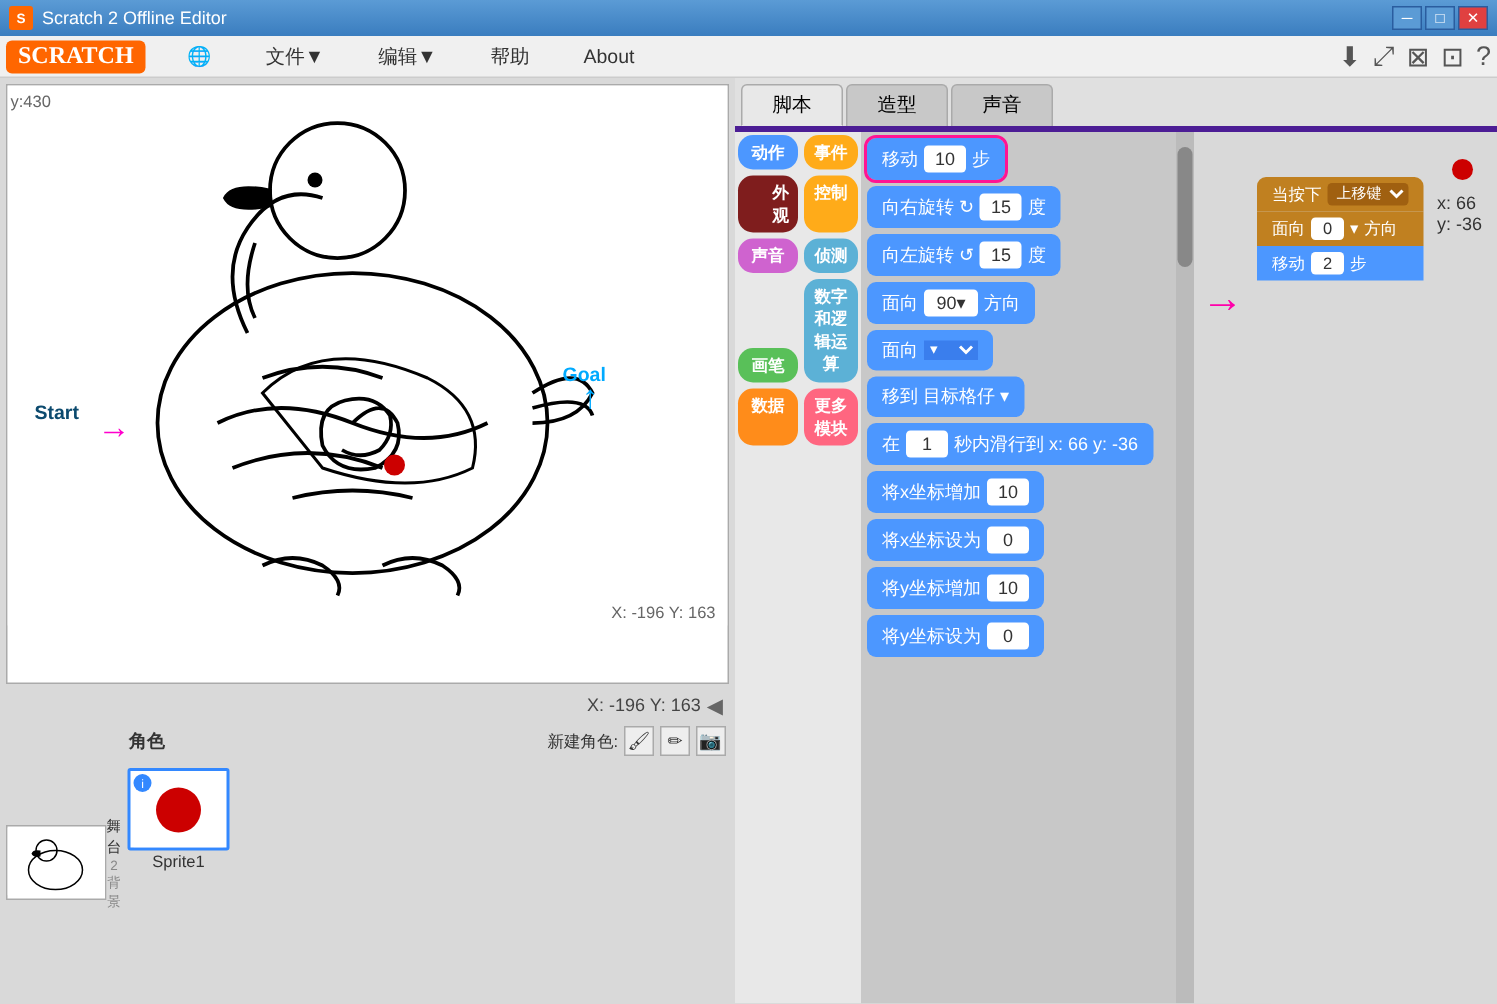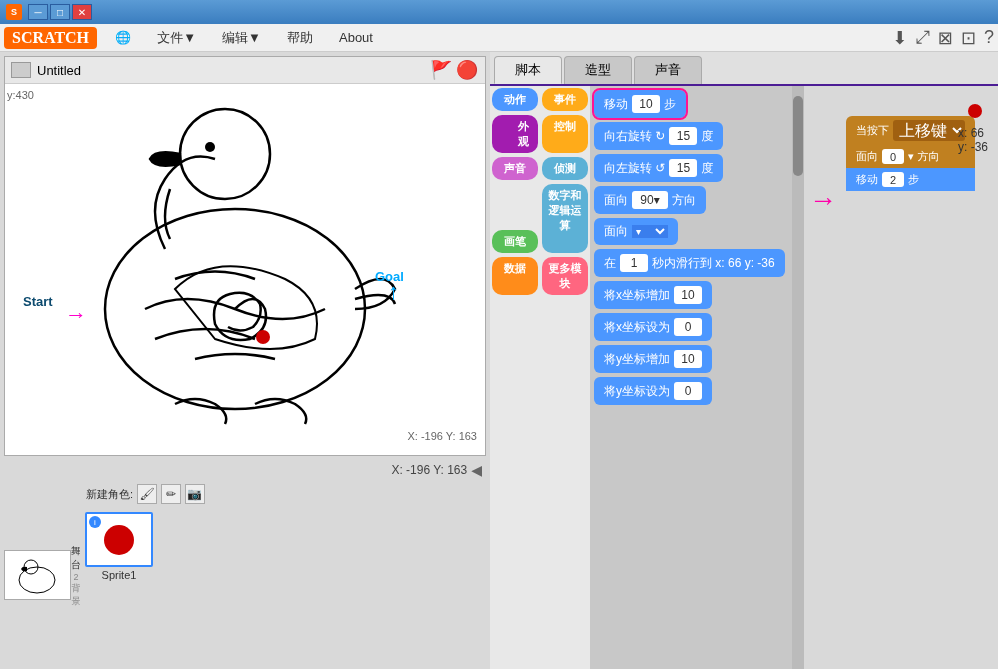--- a/index.html
+++ b/index.html
@@ -22,21 +22,21 @@
     #titlebar .win-btn.close { background: #e04040; }
 
     
     #menubar {
       background: #f0f0f0;
       height: 28px;
       display: flex;
       align-items: center;
       border-bottom: 1px solid #ccc;
       padding: 0 4px;
-      gap: 10px;
+      gap: 20px;
     }
     .scratch-logo { background: #ff6600; color: white; font-weight: bold; font-size: 16px; padding: 2px 8px; border-radius: 4px; font-family: serif; }
     .menu-item { padding: 4px 8px; cursor: pointer; font-size: 13px; color: #333; }
     .menu-sep { flex: 1; }
     .menu-icons { display: flex; gap: 8px; align-items: center; color: #555; font-size: 16px; }
 
     
     #main {
       display: flex;
       height: calc(669px - 52px);
@@ -146,21 +146,21 @@
       flex: 1;
       display: flex;
       flex-direction: column;
       background: #d9d9d9;
     }
 
     
     #tabs {
       display: flex;
       background: #e0e0e0;
-      border-bottom: 2px solid #4c1d95;
+      border-bottom: 4px solid #4c1d95;
       padding-top: 4px;
       padding-left: 4px;
       gap: 2px;
     }
     .tab {
       padding: 4px 20px;
       background: #c8c8c8;
       border: 1px solid #aaa;
       border-bottom: none;
       cursor: pointer;
@@ -170,21 +170,21 @@
     .tab.active { background: #e8e8e8; border-bottom: 1px solid #e8e8e8; }
 
     #blocks-area {
       display: flex;
       flex: 1;
       overflow: hidden;
     }
 
     
     #block-categories {
-      width: 100px;
+      width: 84px;
       background: #e8e8e8;
       display: flex;
       flex-direction: column;
       overflow-y: auto;
     }
 
     
     #cat-grid {
       display: grid;
       grid-template-columns: 1fr 1fr;
@@ -259,21 +259,21 @@
       font-size: 11px;
       display: flex;
       align-items: center;
       gap: 4px;
       min-width: 100px;
     }
     .sb-hat select.sb-select {
       background: #a06010;
       color: white;
       border: none;
-      font-size: 16px;
+      font-size: 10px;
       border-radius: 3px;
       padding: 1px 2px;
     }
 
     .sb-block {
       color: white;
       padding: 4px 10px;
       font-size: 11px;
       display: flex;
       align-items: center;
@@ -315,20 +315,21 @@
     .resize-handle { font-size: 14px; color: #666; cursor: pointer; }
 
     
     .block-highlighted { outline: 2px solid #ff1493; }
   </style>
 </head>
 <body>
 
 <div id="titlebar">
   <div class="title-icon">S</div>
+  <span class="title-text">Scratch 2 Offline Editor</span>
   <div class="win-buttons">
     <div class="win-btn">─</div>
     <div class="win-btn">□</div>
     <div class="win-btn close">✕</div>
   </div>
 </div>
 
 <div id="menubar">
   <span class="scratch-logo">SCRATCH</span>
   <span class="menu-item">🌐</span>
@@ -344,28 +345,20 @@
     <span style="font-size:18px;">⊡</span>
     <span style="font-size:18px;">?</span>
   </div>
 </div>
 
 <div id="main">
 
   <div id="left-panel">
 
     <div id="stage-area">
-      <div id="stage-header">
-        <div class="stage-thumb"></div>
-        <span class="stage-title">Untitled</span>
-        <div class="stage-controls">
-          <span class="green-flag">🚩</span>
-          <span class="red-stop">🔴</span>
-        </div>
-      </div>
 
       <div id="stage-canvas">
         <span class="y-label">y:430</span>
 
         <div class="duck-container">
           <svg width="440" height="340" viewBox="0 0 440 340">
 
             <g fill="none" stroke="black" stroke-width="2.5">
 
               <ellipse cx="220" cy="220" rx="130" ry="100"></ellipse>
@@ -434,20 +427,21 @@
         <div class="new-bg-btn">新建背景</div>
         <div class="bg-icons">
           <div class="bg-icon">🖼</div>
           <div class="bg-icon">✏</div>
           <div class="bg-icon">📷</div>
         </div>
       </div>
 
       <div id="sprites-list-section">
         <div class="sprites-header">
+          <span class="header-label">角色</span>
           <span class="new-sprite-label">新建角色:</span>
           <div class="sprite-icon-btn">🖌</div>
           <div class="sprite-icon-btn">✏</div>
           <div class="sprite-icon-btn">📷</div>
         </div>
         <div class="sprites-grid">
           <div class="sprite-item">
             <div class="sprite-thumb selected">
               <div class="info-badge">i</div>
 
@@ -471,21 +465,21 @@
       <div class="tab">声音</div>
     </div>
 
     <div id="blocks-area">
 
       <div id="block-categories">
 
         <div id="cat-grid">
           <div class="cat-pill" style="background:#4c97ff;">动作</div>
           <div class="cat-pill" style="background:#ffab19;">事件</div>
-          <div class="cat-pill" style="background:#a21caf;padding-left:23px;">外观</div>
+          <div class="cat-pill" style="background:#7f1d1d;padding-left:23px;">外观</div>
           <div class="cat-pill" style="background:#ffab19;">控制</div>
           <div class="cat-pill" style="background:#cf63cf;">声音</div>
           <div class="cat-pill" style="background:#5cb1d6;">侦测</div>
           <div class="cat-pill" style="background:#59c059;margin-top:48px;">画笔</div>
           <div class="cat-pill" style="background:#5cb1d6;">数字和逻辑运算</div>
           <div class="cat-pill" style="background:#ff8c1a;">数据</div>
           <div class="cat-pill" style="background:#ff6680;">更多模块</div>
         </div>
       </div>
 
@@ -516,20 +510,23 @@
         </div>
 
         <div class="block motion">
           <span>面向</span>
           <select class="block-input" style="width:36px; background:#3a7eed; color:white; border:none; font-size:10px;">
             <option>▾</option>
           </select>
         </div>
 
 
+        <div class="block motion">
+          <span>移到 目标格仔 ▾</span>
+        </div>
 
         <div class="block motion">
           <span>在</span>
           <input class="block-input" value="1" style="">
           <span>秒内滑行到 x: 66 y: -36</span>
         </div>
 
         <div class="block motion">
           <span>将x坐标增加</span>
           <input class="block-input" value="10" style="">

